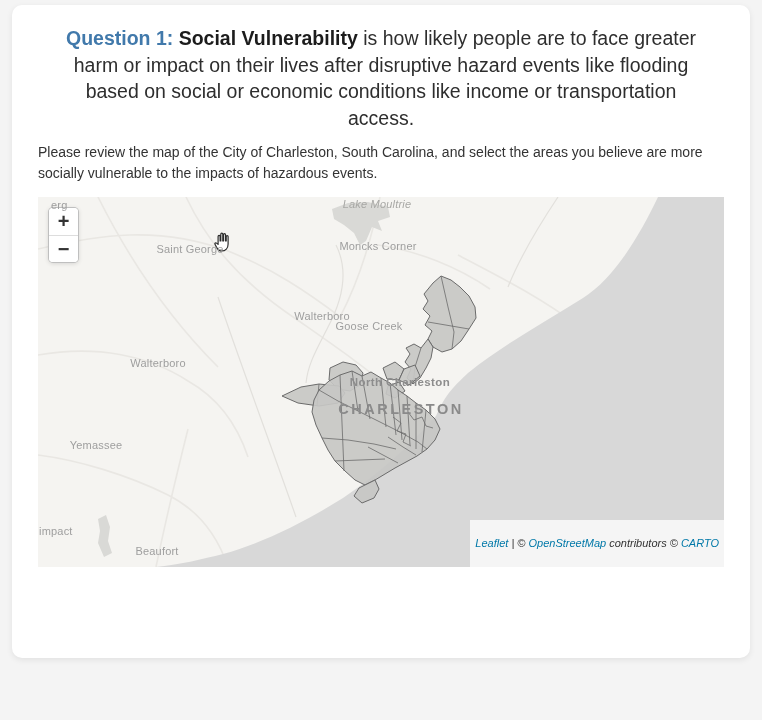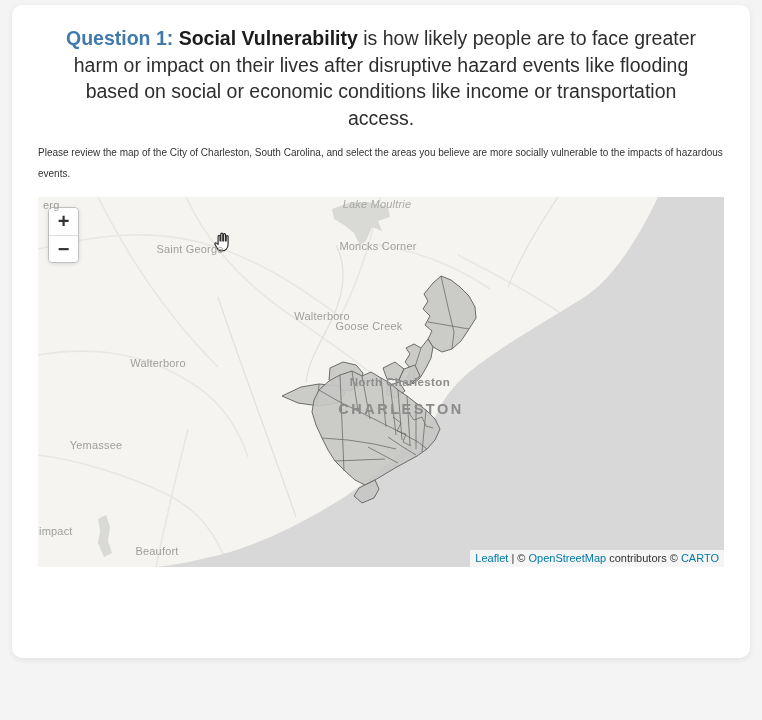--- a/index.html
+++ b/index.html
@@ -22,21 +22,21 @@
   .question {
     margin:2px auto 0; max-width:652px;
     text-align:center;
     font-size:19.5px; line-height:26.5px;
     font-weight:400; color:#2e2e2e;
   }
   .q-label { color:var(--question-label-blue,#4179ab); font-weight:700; }
   .q-term  { color:#1c1c1c; font-weight:700; }
   .instructions {
     margin:11px 0 0;
-    font-size:10px; line-height:21px; color:#333;
+    font-size:14px; line-height:21px; color:#333;
   }
   .map {
     position:relative; margin-top:13px;
     width:686px; height:370px;
     background:var(--land,#f5f4f1);
     overflow:hidden; cursor:grab;
   }
   .map svg.base { position:absolute; left:0; top:0; display:block; }
   .sea   { fill:var(--water,#d8d8d8); }
   .lake  { fill:#d9d9d6; }
@@ -66,21 +66,22 @@
     display:block; width:100%; height:27px; line-height:26px;
     text-align:center; font-size:20px; font-weight:700; color:#333;
     background:#fff; text-decoration:none; cursor:pointer; user-select:none;
   }
   .zoom-btn + .zoom-btn { border-top:1px solid #ddd; }
   .hand { position:absolute; left:174px; top:33px; width:24px; height:24px; pointer-events:none; }
   .attribution {
     position:absolute; right:0; bottom:0;
     background:rgba(255,255,255,.75);
     font-size:11px; line-height:15px; color:#333;
-    padding:1px 5px;
+    padding:16px 5px;
+    font-style:italic;
   }
   .attribution a { color:var(--link-blue,#0078a8); text-decoration:none; cursor:pointer; }
   .btn-row { text-align:center; margin-top:29px; }
   .next-btn {
     background:var(--button-blue,#3a7abd);
     border:1px solid var(--button-border,#2e6da4);
     color:#fff; font-weight:700; font-size:14px;
     font-family:inherit;
     padding:7px 16px; border-radius:4px; cursor:pointer;
     box-shadow:0 1px 2px rgba(0,0,0,.15);
@@ -187,21 +188,21 @@
         </svg>
       </div>
 
       <div class="attribution">
         <a>Leaflet</a>
         <span>| ©</span>
         <a>OpenStreetMap</a>
         <span>contributors ©</span>
         <a>CARTO</a>
       </div>
-    <div class="map-label edge-left" style="left: 5px; top: 8px;">erg</div>
+    <div class="map-label edge-left" style="left: 13px; top: 8px;">erg</div>
         <div class="map-label" style="left: 152px; top: 52px;">Saint George</div>
         <div class="map-label water" style="left: 339px; top: 7px;">Lake Moultrie</div>
         <div class="map-label" style="left: 340px; top: 49px;">Moncks Corner</div>
         <div class="map-label" style="left: 284px; top: 119px;">Walterboro</div>
         <div class="map-label" style="left: 331px; top: 129px;">Goose Creek</div>
         <div class="map-label" style="left: 120px; top: 166px;">Walterboro</div>
         <div class="map-label city" style="left: 352px; top: 185px;">North Charleston</div>
         <div class="map-label city-major" style="left: 363px; top: 212px;">CHARLESTON</div>
         <div class="map-label" style="left: 58px; top: 248px;">Yemassee</div>
         <div class="map-label edge-left" style="left: 1px; top: 334px;">impact</div>

